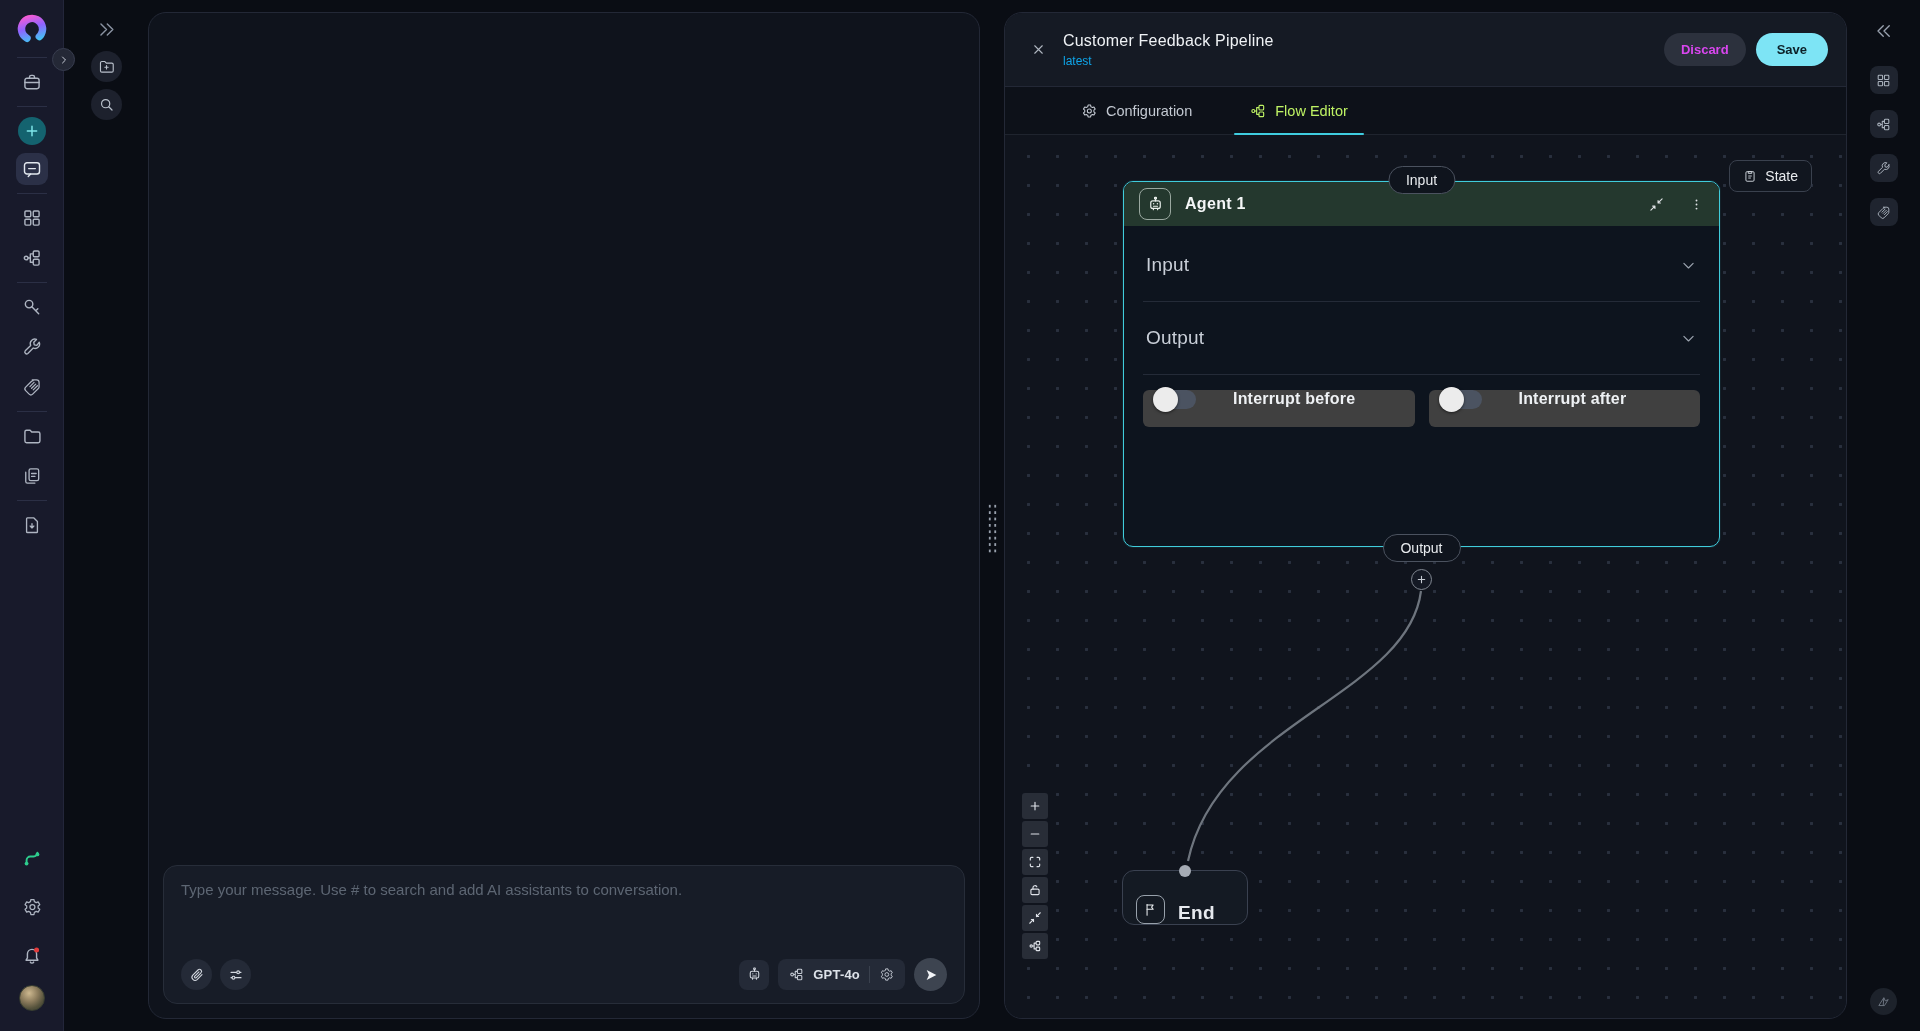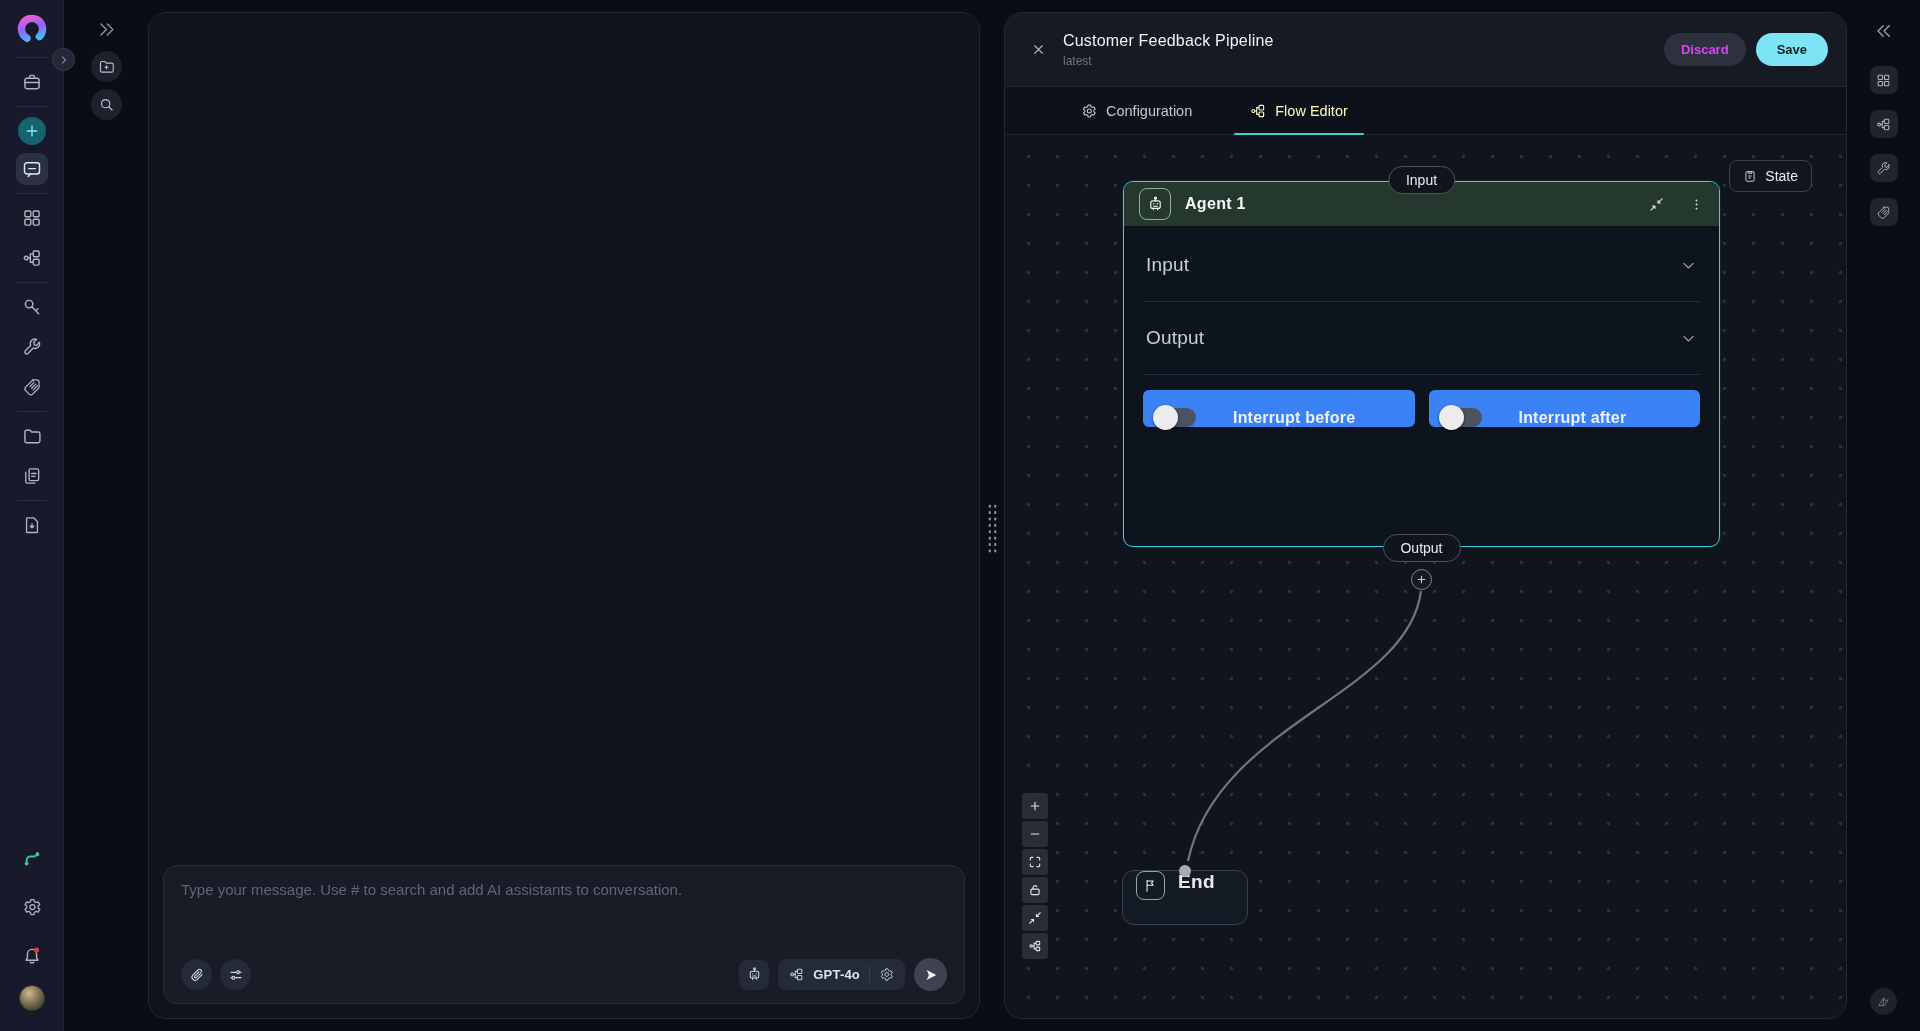--- a/index.html
+++ b/index.html
@@ -55,29 +55,29 @@
   .panel-gap{flex:0 0 24px;position:relative}
   .grip{position:absolute;left:7px;top:503px;width:11px;height:52px;background-image:radial-gradient(#98a0ac 1.1px,transparent 1.35px);background-size:5.5px 6.4px}
 
   
   .right-panel{flex:0 0 843px;display:flex;flex-direction:column;overflow:hidden}
   .rp-header{background:#151a24;border-bottom:1px solid #232836;border-radius:17px 17px 0 0;height:74px;display:flex;align-items:center;padding:0 18px}
   .close-btn{color:#aeb5bf;width:30px;display:flex;justify-content:center}
   .close-btn svg{width:15px;height:15px}
   .rp-titles{margin-left:10px}
   .rp-title{font-size:16px;font-weight:400;letter-spacing:.2px;color:#eff2f5}
-  .rp-version{font-size:12px;color:#737373;margin-top:4px}
+  .rp-version{font-size:12px;color:#0ea5e9;margin-top:4px}
   .rp-actions{margin-left:auto;display:flex;gap:10px;align-items:center}
   .btn-discard{background:#2c313d;border:none;border-radius:999px;padding:9px 17px;font:700 13px "Liberation Sans",sans-serif;color:#d946ef;cursor:pointer}
   .btn-save{background:#7de4f5;border:none;border-radius:999px;padding:9px 21px;font:700 13px "Liberation Sans",sans-serif;color:#0c2027;cursor:pointer}
 
   .rp-tabs{height:48px;display:flex;align-items:stretch;padding-left:68px;gap:42px;border-bottom:1px solid #1f242e;background:#0d1119}
   .tab{display:flex;align-items:center;gap:9px;font-size:14.5px;color:#c3c9d2;padding:0 8px;position:relative;cursor:pointer}
   .tab svg{width:16px;height:16px}
-  .tab.active{color:#fef9c3}
+  .tab.active{color:#bef264}
   .tab.active::after{content:"";position:absolute;left:-8px;right:-8px;bottom:-1px;height:2.5px;background:#3fccdf;border-radius:2px}
 
   .rp-toolbar{height:53px;display:flex;align-items:center;padding:0 14px;background:#0d1119}
   .seg{display:flex;background:#171c26;border-radius:8px;overflow:hidden}
   .seg-item{padding:8px 16px;font-size:13px;color:#b4bbc5;border-radius:8px;cursor:pointer}
   .seg-item.active{background:#2e333e;color:#fff}
   .add-node-btn{margin-left:auto;width:27px;height:27px;border-radius:50%;background:#4ed7ea;color:#0b2026;display:flex;align-items:center;justify-content:center;cursor:pointer}
   .add-node-btn svg{width:14px;height:14px}
 
   
@@ -93,35 +93,35 @@
   .node-header{height:44px;background:#24382e;border-radius:9px 9px 0 0;display:flex;align-items:center;padding:0 15px}
   .robot-badge{width:32px;height:32px;border:1.4px solid #9aa8a0;border-radius:8px;display:flex;align-items:center;justify-content:center;color:#eaf0ec}
   .robot-badge svg{width:19px;height:19px}
   .node-title{margin-left:14px;font-size:16px;font-weight:700;letter-spacing:.3px;color:#f4f6f7}
   .node-header-actions{margin-left:auto;display:flex;align-items:center;gap:25px;color:#dfe3e6}
   .node-header-actions svg{width:15px;height:15px}
   .node-rows{margin:3px 19px 0}
   .node-row{height:73px;display:flex;align-items:center;justify-content:space-between;border-bottom:1px solid #242b38;padding:0 3px;color:#c9cfd8;font-size:19px;letter-spacing:.2px;cursor:pointer}
   .node-row svg{width:17px;height:17px;color:#99a2ad}
   .toggles{display:flex;gap:14px;margin:15px 19px 0}
-  .toggle-box{flex:1;height:37px;background:#3b82f6;border-radius:6px;display:flex;align-items:flex-end;padding-left:11px;gap:37px}
+  .toggle-box{flex:1;height:37px;background:#404040;border-radius:6px;display:flex;align-items:flex-start;padding-left:11px;gap:37px}
   .switch{position:relative;width:42px;height:19px;border-radius:10px;background:#4b5361;flex:0 0 42px;cursor:pointer}
   .switch .knob{position:absolute;left:-1px;top:-3px;width:25px;height:25px;border-radius:50%;background:#ececec;box-shadow:0 1px 3px rgba(0,0,0,.55)}
   .toggle-label{font-size:16px;font-weight:700;color:#eef1f4;letter-spacing:.2px}
 
   .handle-pill{position:absolute;left:50%;transform:translateX(-50%);background:#0f141d;border:1.6px solid #4b525f;border-radius:16px;padding:5px 17px;font-size:14px;color:#e9ecef;white-space:nowrap;z-index:3}
   .pill-input{top:-16px}
   .pill-output{bottom:-16px}
 
   .plus-handle{position:absolute;left:406px;top:434px;width:21px;height:21px;border-radius:50%;border:1.6px solid #808791;background:#141924;color:#c6ccd4;display:flex;align-items:center;justify-content:center;z-index:2;cursor:pointer}
   .plus-handle svg{width:11px;height:11px}
 
   .edge-svg{position:absolute;inset:0;width:100%;height:100%;pointer-events:none}
 
-  .end-node{position:absolute;left:117px;top:735px;width:126px;height:55px;background:#141a23;border:1px solid #3a4150;border-radius:12px;display:flex;align-items:flex-start;padding:0 13px}
+  .end-node{position:absolute;left:117px;top:735px;width:126px;height:55px;background:#141a23;border:1px solid #3a4150;border-radius:12px;display:flex;align-items:flex-end;padding:0 13px}
   .end-handle{position:absolute;top:-6px;left:50%;transform:translateX(-50%);width:12px;height:12px;border-radius:50%;background:#a6acb5}
   .flag-badge{width:29px;height:29px;border:1.4px solid #98a1ab;border-radius:8px;display:flex;align-items:center;justify-content:center;color:#e8ebee}
   .flag-badge svg{width:15px;height:15px}
   .end-label{margin-left:13px;font-size:19px;font-weight:700;letter-spacing:.3px}
 
   .zoom-toolbar{position:absolute;left:17px;top:658px;display:flex;flex-direction:column;gap:2px}
   .zt-btn{width:26px;height:26px;background:#282d37;color:#dde1e7;display:flex;align-items:center;justify-content:center;border-radius:3px;cursor:pointer}
   .zt-btn svg{width:14px;height:14px}
 
   

